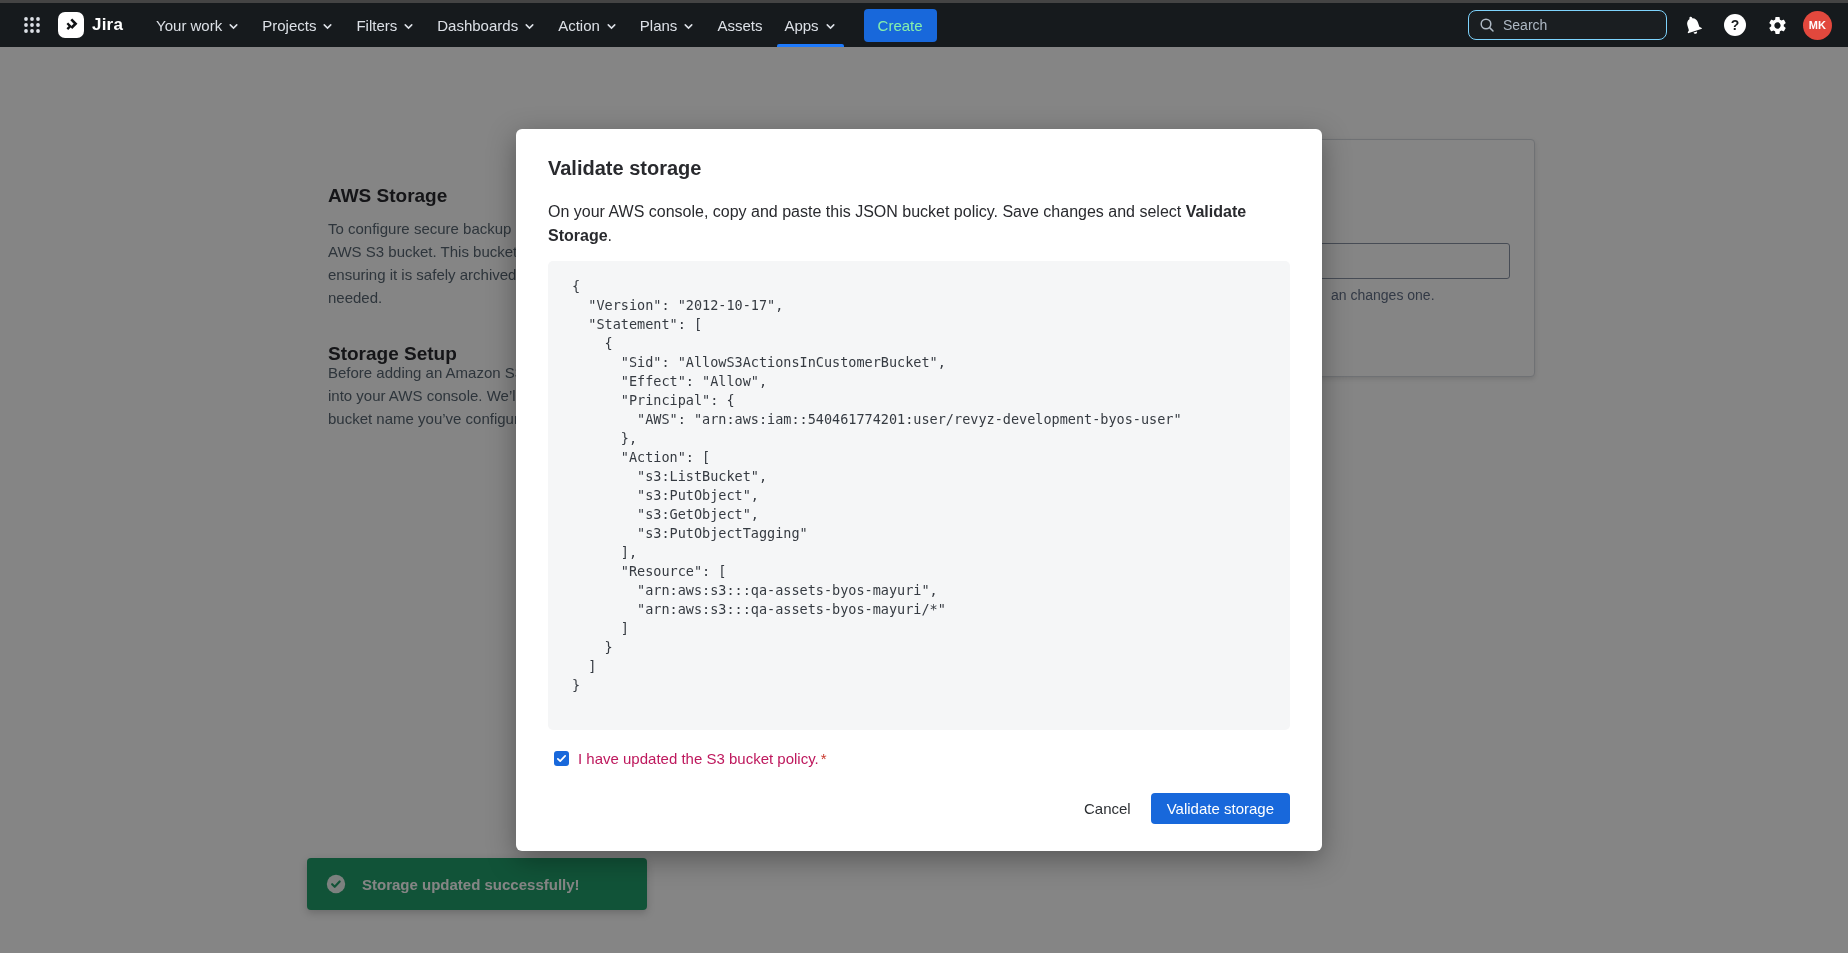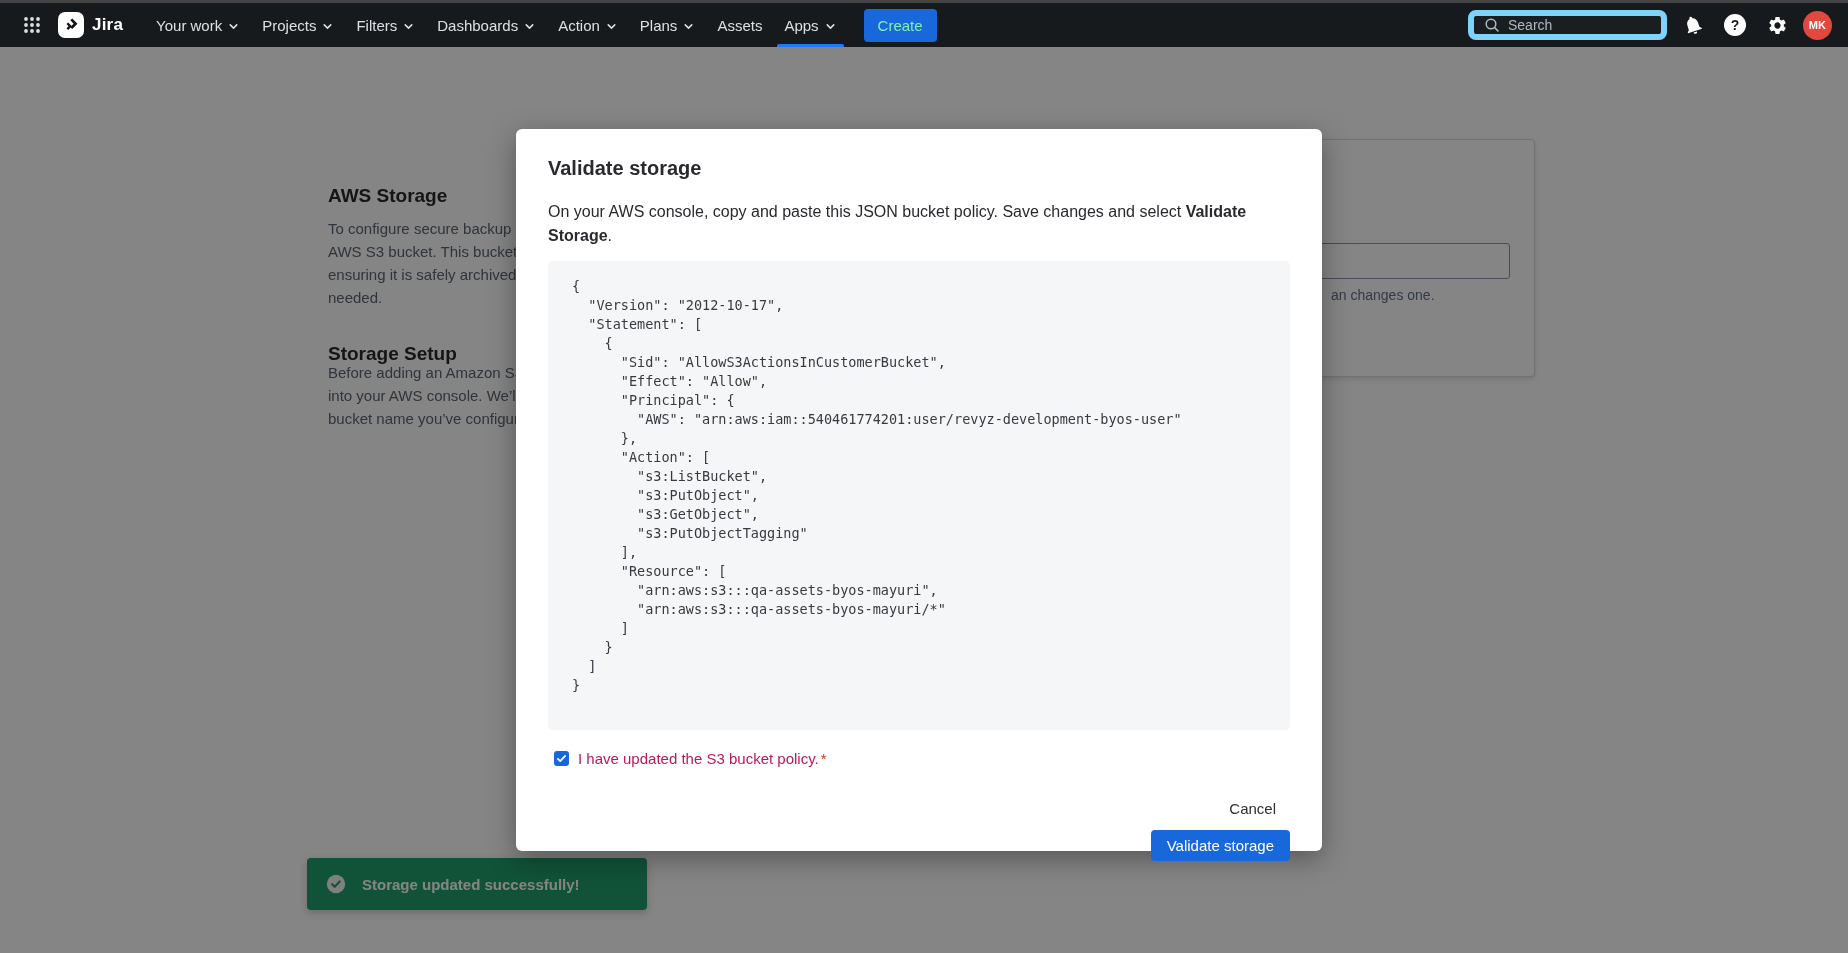--- a/index.html
+++ b/index.html
@@ -18,21 +18,21 @@
   .logo-tile { width:26px; height:26px; background:#fff; border-radius:7px; display:flex; align-items:center; justify-content:center; }
   .brand-name { color:#fff; font-size:17px; font-weight:700; letter-spacing:.2px; }
   .nav-items { display:flex; align-items:center; height:100%; }
   .nav-item { position:relative; height:100%; display:flex; align-items:center; gap:5px; padding:0 11px;
               color:#dce0e6; font-size:15px; font-weight:500; cursor:pointer; background:none; border:none; }
   .nav-item .chev { display:flex; margin-top:2px; }
   .nav-item.active::after { content:""; position:absolute; left:4px; right:4px; bottom:0; height:3px; background:#1d7afc; border-radius:2px 2px 0 0; }
   .create-btn { margin-left:16px; background:#1868db; color:#86efac; border:none; border-radius:4px;
                 font-size:15px; font-weight:500; padding:8px 14px; cursor:pointer; font-family:inherit; }
   .nav-right { display:flex; align-items:center; gap:10px; }
-  .search-box { display:flex; align-items:center; gap:8px; width:199px; height:30px; border:6px solid #7dd3fc;
+  .search-box { display:flex; align-items:center; gap:8px; width:199px; height:30px; border:1px solid #7dd3fc;
                 border-radius:8px; padding:0 10px; background:rgba(255,255,255,0.02); }
   .search-box input { background:transparent; border:none; outline:none; color:#dce0e6; font-size:14px; width:100%;
                       font-family:inherit; }
   .search-box input::placeholder { color:#aeb9c4; }
   .help-circle { width:22px; height:22px; border-radius:50%; background:#fff; color:#161a1d; font-size:14px;
                  font-weight:700; display:flex; align-items:center; justify-content:center; }
   .avatar { width:29px; height:29px; border-radius:50%; background:#e2483d; color:#fff; font-size:11px; font-weight:700;
             display:flex; align-items:center; justify-content:center; border:none; cursor:pointer; letter-spacing:.3px; font-family:inherit; }
 
   
@@ -57,21 +57,21 @@
   .modal-title { font-size:20px; font-weight:600; color:#292a2e; margin-top:2px; }
   .modal-desc { margin-top:20px; font-size:16px; line-height:24px; color:#292a2e; }
   .modal-desc strong { font-weight:700; }
   .code-block { margin-top:13px; background:#f5f6f7; border-radius:5px; padding:16px 24px; height:469px; overflow:hidden; }
   .code-block pre { font-family:"DejaVu Sans Mono", monospace; font-size:13.5px; line-height:19px; color:#363b42; }
   .check-row { display:flex; align-items:center; margin-top:20px; margin-left:6px; }
   .checkbox { width:15px; height:15px; background:#1868db; border-radius:3px; display:flex; align-items:center;
               justify-content:center; cursor:pointer; border:none; padding:0; }
   .check-label { margin-left:9px; font-size:15px; color:#be185d; }
   .req { color:#c9372c; font-size:15px; margin-left:2px; }
-  .modal-footer { display:flex; justify-content:flex-end; align-items:flex-end; gap:6px; margin-top:26px;flex-direction:column; }
+  .modal-footer { display:flex; justify-content:flex-end; align-items:flex-start; gap:6px; margin-top:26px; }
   .btn-subtle { background:none; border:none; color:#2c2f33; font-size:15px; font-weight:500; padding:7px 14px;
                 border-radius:4px; cursor:pointer; font-family:inherit; }
   .btn-primary { background:#1868db; border:none; color:#fff; font-size:15px; font-weight:500; padding:0 16px;
                  height:31px; border-radius:4px; cursor:pointer; font-family:inherit; }
 </style>
 </head>
 <body>
 
 <div class="screen">
 

